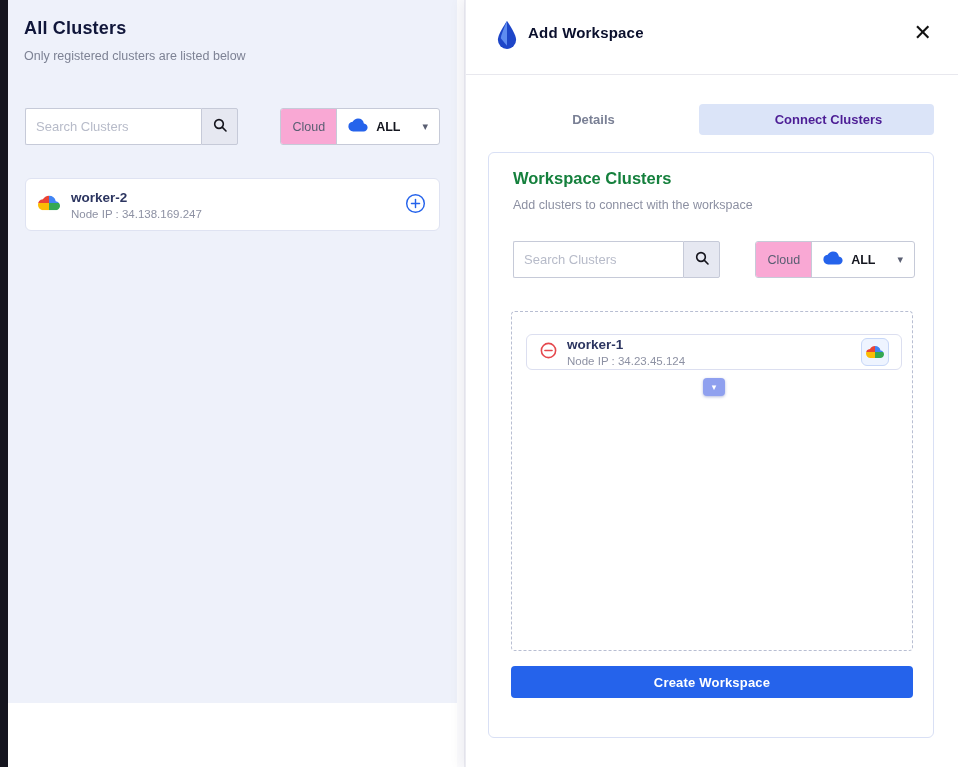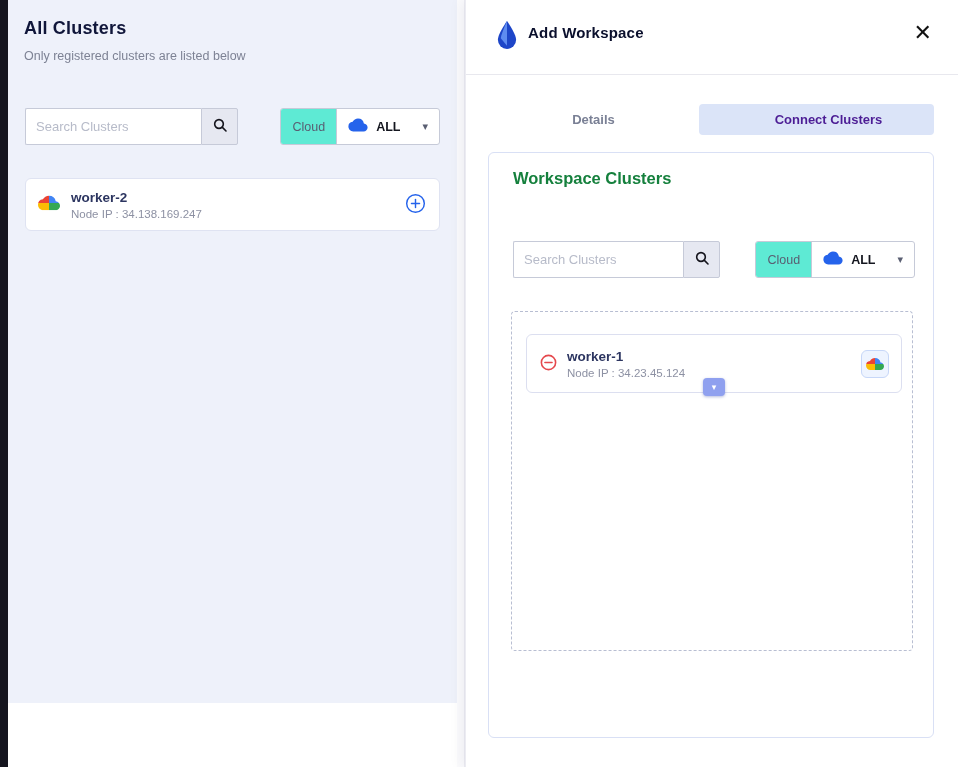--- a/index.html
+++ b/index.html
@@ -16,21 +16,21 @@
 
   .lp-title { position: absolute; left: 16px; top: 18px; font-size: 18px; font-weight: 700; color: #10163a; letter-spacing: .2px; }
   .lp-subtitle { position: absolute; left: 16px; top: 49px; font-size: 12.5px; color: #7d8294; }
 
   .filter-row { position: absolute; display: flex; align-items: stretch; height: 37px; }
   .lp-filter-row { left: 17px; top: 108px; width: 415px; }
   .search-input { width: 176px; height: 37px; border: 1px solid #c6cad8; border-right: none; border-radius: 2px 0 0 2px; background: #fff; padding: 16px 10px; font-size: 13px; color: #333; outline: none; font-family: inherit; }
   .search-input::placeholder { color: #b7bbc9; }
   .search-btn { width: 37px; height: 37px; border: 1px solid #c6cad8; background: #e6e8f1; border-radius: 0 2px 2px 0; display: flex; align-items: center; justify-content: center; cursor: pointer; }
   .cloud-group { display: flex; height: 37px; border: 1px solid #c6cad8; border-radius: 3px; background: #fff; overflow: hidden; margin-left: auto; cursor: pointer; }
-  .cloud-group .cg-label { background: #5eead4; border-right: 1px solid #c6cad8; display: flex; align-items: center; padding: 0 11px; font-size: 12.5px; color: #595e72; }
+  .cloud-group .cg-label { background: #f9a8d4; border-right: 1px solid #c6cad8; display: flex; align-items: center; padding: 0 11px; font-size: 12.5px; color: #595e72; }
   .cloud-group .cg-value { display: flex; align-items: center; gap: 8px; padding: 0 11px; }
   .cloud-group .cg-text { font-size: 12.5px; font-weight: 700; color: #14161f; }
   .chev { font-size: 11px; color: #5a5f72; margin-left: 14px; }
 
   .cluster-card { position: absolute; left: 17px; top: 178px; width: 415px; height: 53px; background: #fff; border: 1px solid #dfe3f2; border-radius: 6px; display: flex; align-items: center; padding: 0 12px; gap: 11px; }
   .cluster-name { font-size: 13.5px; font-weight: 700; color: #2c3560; }
   .cluster-ip { font-size: 11.5px; color: #8d91a3; margin-top: 3px; }
   .icon-btn { background: none; border: none; padding: 0; display: flex; align-items: center; justify-content: center; cursor: pointer; }
   .add-btn { margin-left: auto; }
 
@@ -45,21 +45,21 @@
   .tab { flex: 1; display: flex; align-items: center; justify-content: center; font-size: 13px; font-weight: 600; color: #7a8095; border-radius: 4px; cursor: pointer; }
   .tab.active { background: #dbe4f8; color: #4c1d95; padding-left: 24px; }
 
   .ws-card { position: absolute; left: 22px; top: 152px; width: 446px; height: 586px; background: #fff; border: 1px solid #d9e0f5; border-radius: 6px; }
   .ws-title { position: absolute; left: 24px; top: 16px; font-size: 16.5px; font-weight: 700; color: #15803d; }
   .ws-subtitle { position: absolute; left: 24px; top: 45px; font-size: 12.5px; color: #8c90a2; }
   .ws-filter-row { left: 24px; top: 88px; width: 402px; }
   .ws-filter-row .search-input { width: 170px; }
 
   .drop-zone { position: absolute; left: 22px; top: 158px; width: 402px; height: 340px; border: 1px dashed #b8bed2; border-radius: 4px; }
-  .sel-card { position: absolute; left: 14px; top: 22px; width: 376px; height: 59px; background: #fff; border: 1px solid #dcdff0; border-radius: 6px; display: flex; align-items: center; padding: 0 12px; gap: 9px; cursor: grab; }
+  .sel-card { position: absolute; left: 14px; top: 22px; width: 376px; height: 36px; background: #fff; border: 1px solid #dcdff0; border-radius: 6px; display: flex; align-items: center; padding: 0 12px; gap: 9px; cursor: grab; }
   .gcp-box { margin-left: auto; width: 28px; height: 28px; border: 1px solid #c7d7f8; background: #eef4ff; border-radius: 6px; display: flex; align-items: center; justify-content: center; }
   .mini-chev-btn { position: absolute; left: 191px; top: 66px; width: 22px; height: 18px; background: #8fa0ef; border: none; border-radius: 4px; color: #fff; font-size: 9px; display: flex; align-items: center; justify-content: center; cursor: pointer; box-shadow: 0 1px 3px rgba(40,60,160,.35); }
 
   .create-btn { position: absolute; left: 22px; top: 513px; width: 402px; height: 32px; background: #2563eb; color: #fff; border: none; border-radius: 4px; font-size: 13px; font-weight: 700; cursor: pointer; font-family: inherit; letter-spacing: .2px; }
 </style>
 </head>
 <body>
 
 <div class="screen">
 
@@ -139,20 +139,21 @@
       <button class="close-btn">✕</button>
     </div>
 
     <div class="tabs">
       <div class="tab">Details</div>
       <div class="tab active">Connect Clusters</div>
     </div>
 
     <div class="ws-card">
       <div class="ws-title">Workspace Clusters</div>
+      <div class="ws-subtitle">Add clusters to connect with the workspace</div>
 
       <div class="filter-row ws-filter-row">
         <input class="search-input" placeholder="Search Clusters" style="">
         <button class="search-btn">
           <span>
             <svg width="16" height="16" viewBox="0 0 24 24" fill="none" stroke="#14141c" stroke-width="2.4" stroke-linecap="round">
                 <circle cx="10.5" cy="10.5" r="6.5"></circle>
                 <line x1="15.6" y1="15.6" x2="21" y2="21"></line>
               </svg>
           </span>
@@ -199,16 +200,17 @@
                 <rect x="12" y="12" width="12" height="12" fill="#34a853"></rect>
               </g>
             </svg>
           </span>
         </div>
         <button class="mini-chev-btn">
           <span>▾</span>
         </button>
       </div>
 
+      <button class="create-btn">Create Workspace</button>
     </div>
   </div>
 
 </div>
 
 </body></html>

